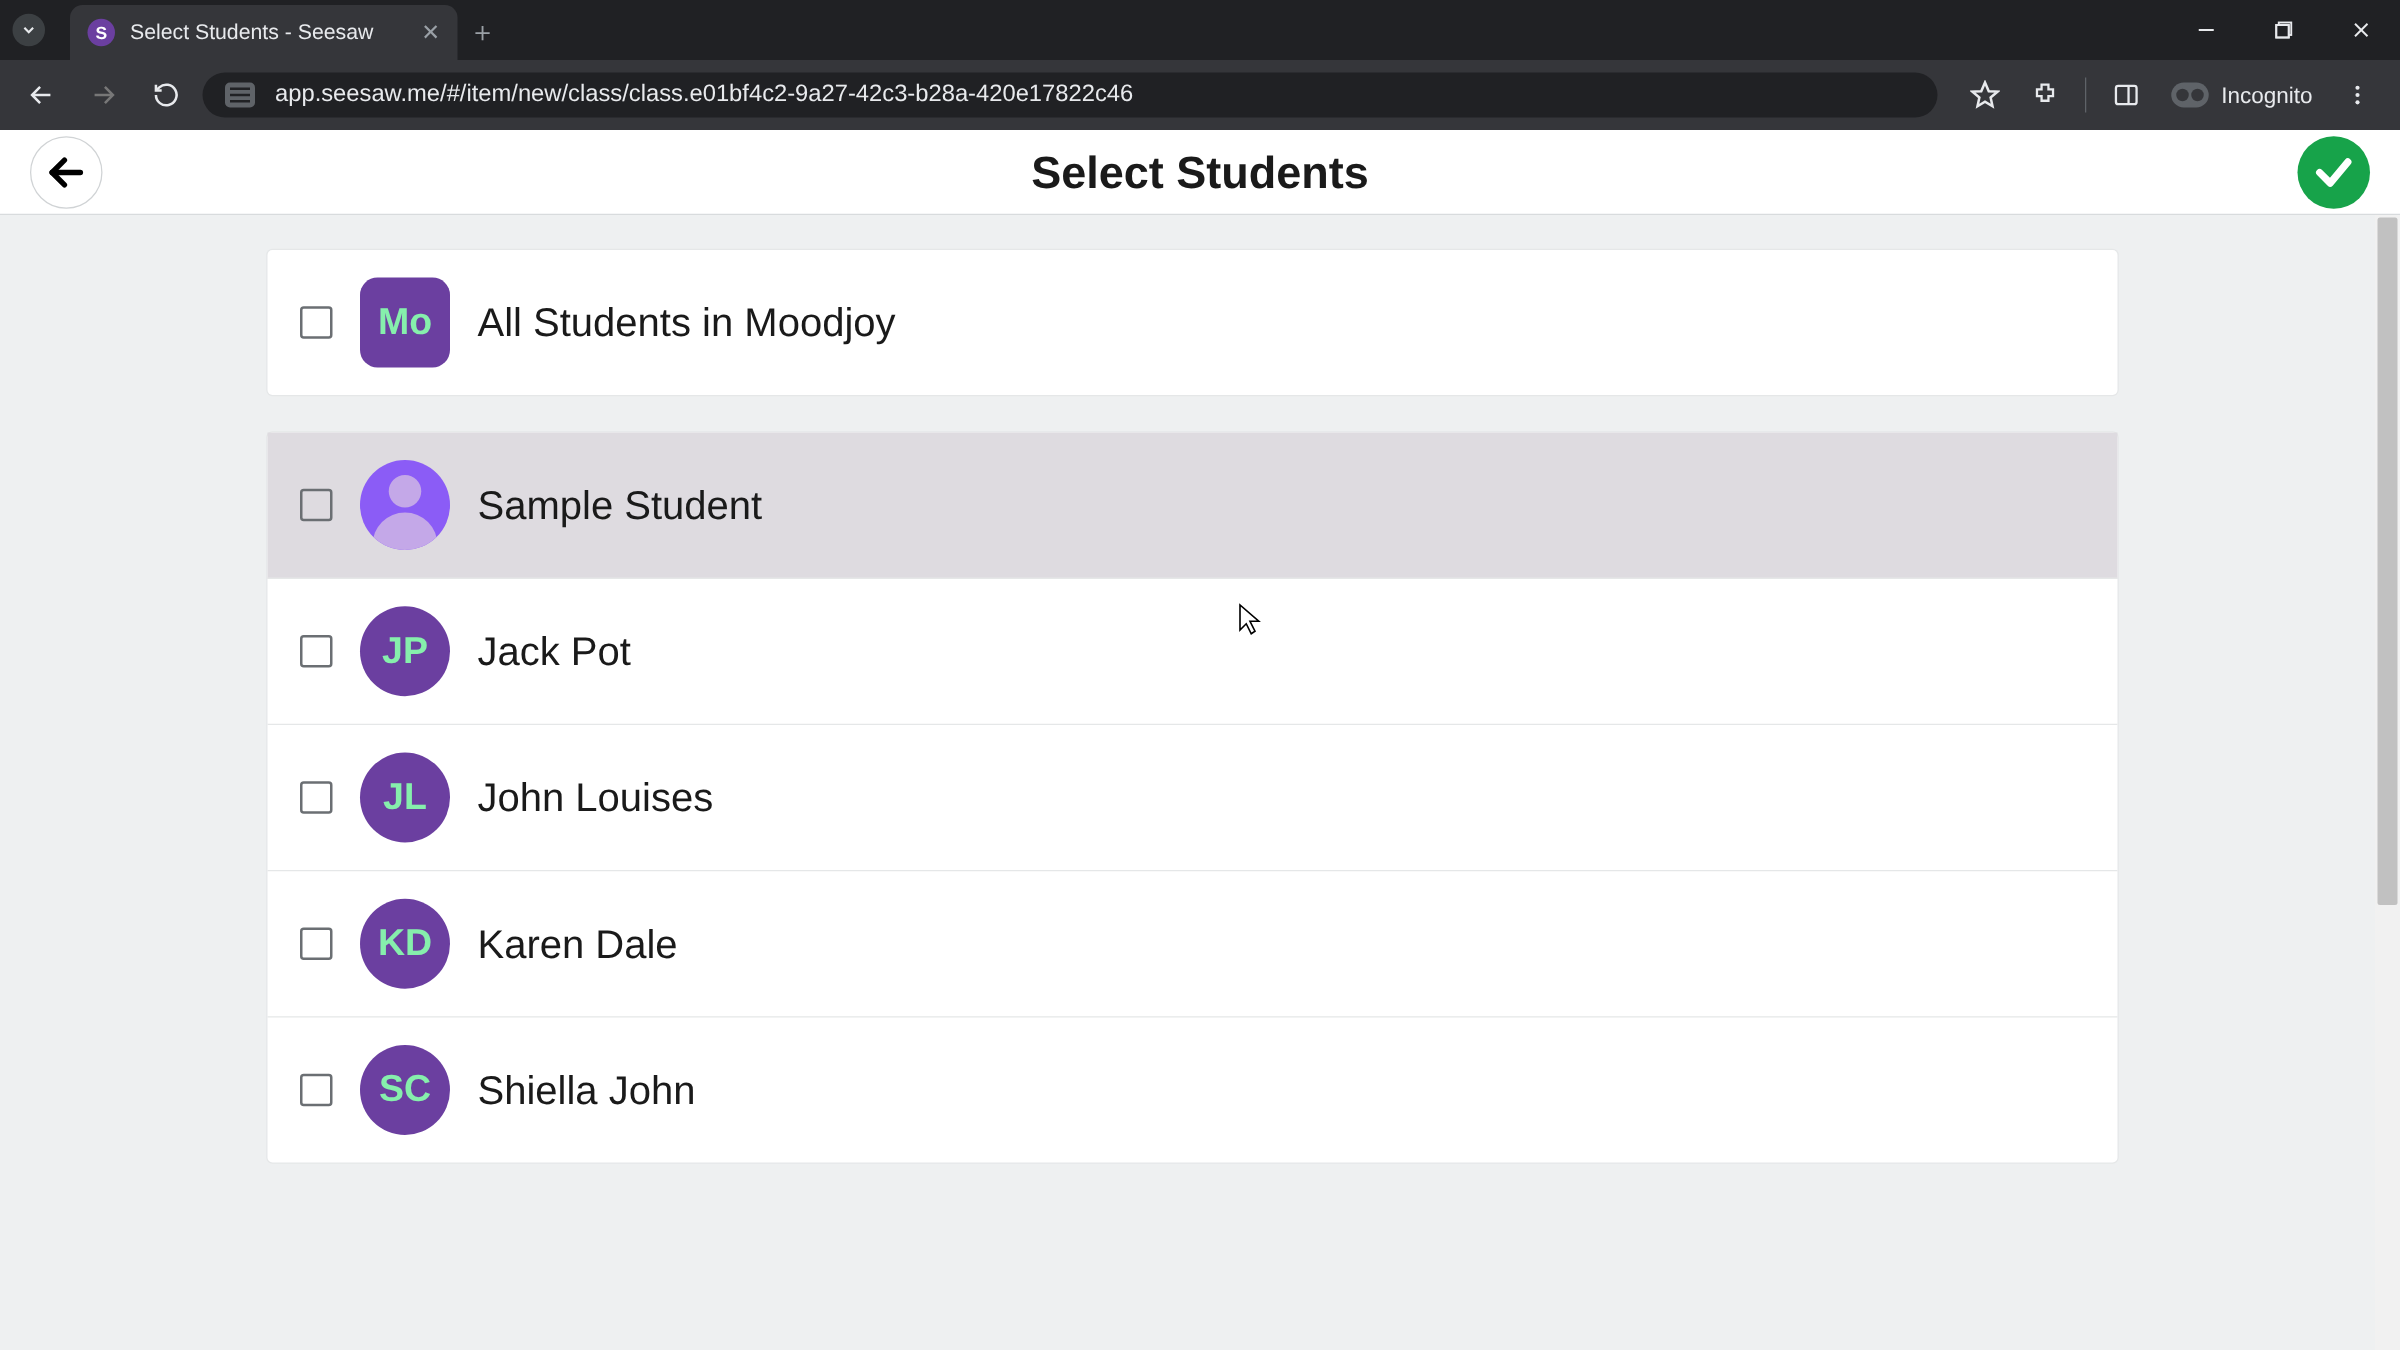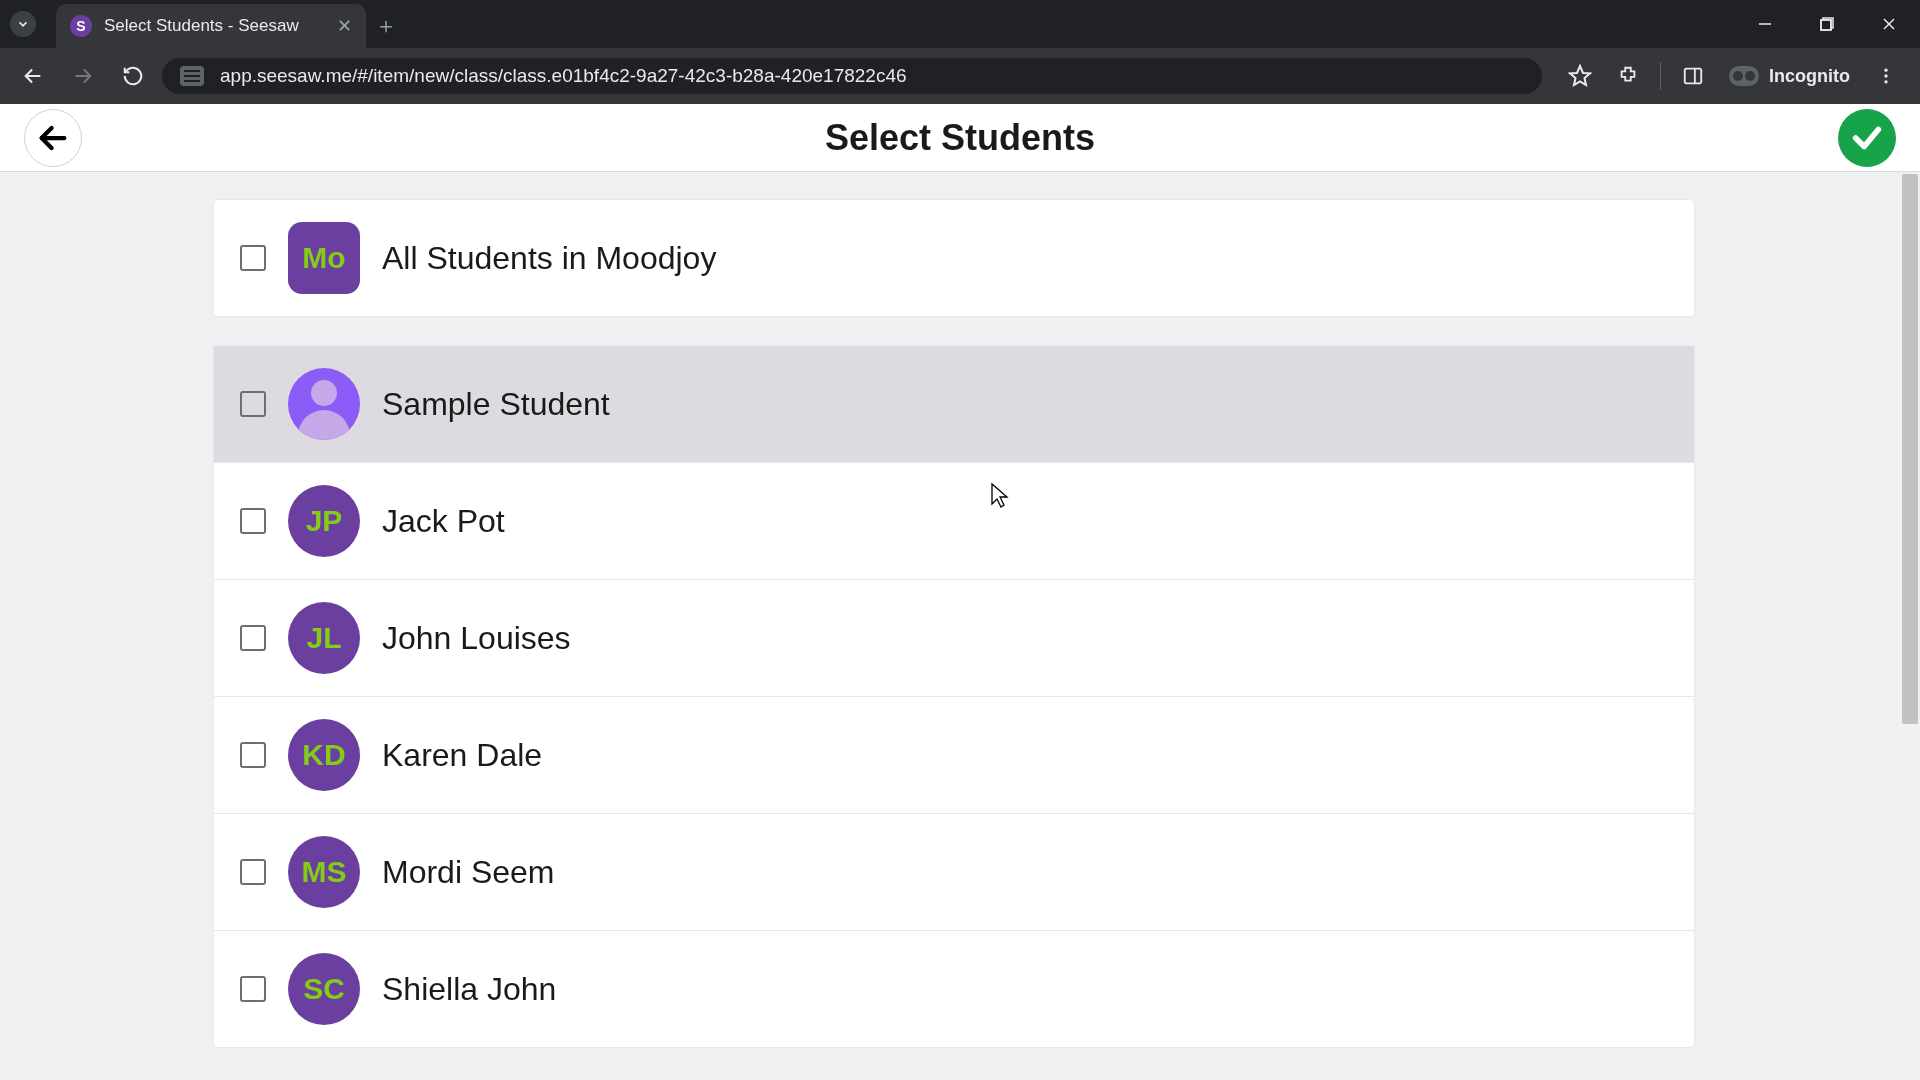--- a/index.html
+++ b/index.html
@@ -35,21 +35,21 @@
                      position:relative; }
     .site-ctrl::before,
     .site-ctrl::after { content:""; position:absolute; background:#202124; }
     .site-ctrl::before{ left:4px; right:4px; top:4px; height:2px; }
     .site-ctrl::after { left:4px; right:4px; top:9px; height:2px; box-shadow:0 5px 0 #202124; }
     .right-icons   { display:flex; align-items:center; gap:4px; margin-left:8px; }
     .icon-btn      { width:44px; height:44px; display:flex; align-items:center;
                      justify-content:center; color:#e8eaed; border-radius:50%; }
     .divider       { width:1px; height:28px; background:#5f6368; margin:0 6px; }
     .incog-pill    { display:flex; align-items:center; gap:10px; color:#e8eaed;
-                     font-size:18px; padding:0 10px;font-weight:bold; }
+                     font-size:18px; padding:0 10px; }
     .incog-pill .ig{ width:30px; height:20px; border-radius:10px; background:#5f6368;
                      position:relative; }
     .incog-pill .ig::before,
     .incog-pill .ig::after{ content:""; position:absolute; width:10px; height:10px;
                             border-radius:50%; background:#35363a; top:5px; }
     .incog-pill .ig::before{ left:4px; }
     .incog-pill .ig::after { right:4px; }
 
     
     .page          { height:calc(1080px - 48px - 56px); display:flex; flex-direction:column;
@@ -69,21 +69,21 @@
 
     .card          { background:#fff; border-radius:4px; margin-bottom:30px;
                      box-shadow:0 0 0 1px #e5e7e8; }
     .row           { display:flex; align-items:center; padding:22px 26px; gap:22px;
                      border-bottom:1px solid #e5e7e8; }
     .row:last-child{ border-bottom:none; }
     .row.hover     { background:#dedbe0; }
     .row .chk      { width:26px; height:26px; border:2.5px solid #6b6f73; border-radius:3px;
                      flex-shrink:0; }
     .avatar        { width:72px; height:72px; border-radius:50%; display:flex;
-                     align-items:center; justify-content:center; color:#84cc16;
+                     align-items:center; justify-content:center; color:#86efac;
                      font-size:30px; font-weight:600; flex-shrink:0; }
     .avatar.square { border-radius:14px; }
     .avatar.person { background:#8b5cf6; position:relative; overflow:hidden; }
     .avatar.person::before{ content:""; position:absolute; width:26px; height:26px;
                             border-radius:50%; background:#c4a8e8; top:12px; }
     .avatar.person::after { content:""; position:absolute; width:52px; height:36px;
                             border-radius:26px 26px 0 0; background:#c4a8e8; bottom:-6px; }
     .row .name     { font-size:32px; color:#1a1a1a; font-weight:400; }
 
     .cursor        { position:absolute; width:20px; height:28px; pointer-events:none; }
@@ -231,25 +231,20 @@
             <div class="avatar" style="background: rgb(107, 63, 160);">JL</div>
             <div class="name">John Louises</div>
           </div>
           <div class="row">
             <div class="chk"></div>
             <div class="avatar" style="background: rgb(107, 63, 160);">KD</div>
             <div class="name">Karen Dale</div>
           </div>
           <div class="row">
             <div class="chk"></div>
-            <div class="avatar" style="background: rgb(107, 63, 160);">MS</div>
-            <div class="name">Mordi Seem</div>
-          </div>
-          <div class="row">
-            <div class="chk"></div>
             <div class="avatar" style="background: rgb(107, 63, 160);">SC</div>
             <div class="name">Shiella John</div>
           </div>
         </div>
 
     </div>
 
     <div class="vscroll">
       <div class="thumb"></div>
     </div>

